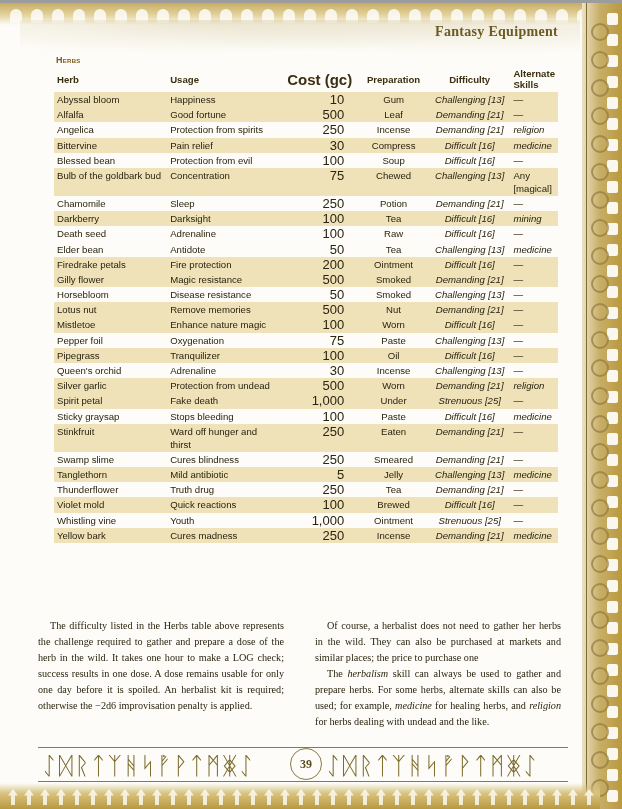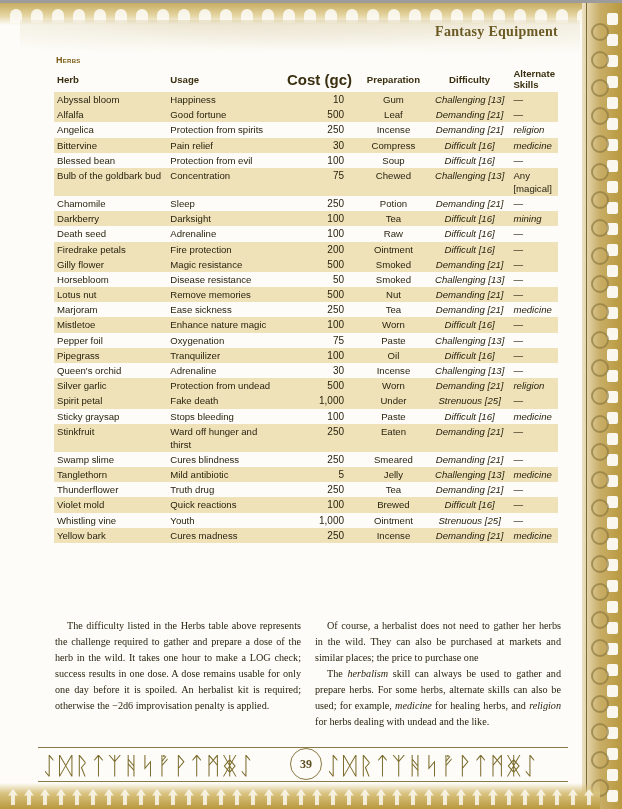--- a/index.html
+++ b/index.html
@@ -19,30 +19,30 @@
   .rune-band .runes{position:absolute;top:7px;font-family:"DejaVu Sans",sans-serif;font-size:24px;color:#7a6a2a;letter-spacing:2px;white-space:nowrap;}
   .page-num{position:absolute;left:290px;top:748px;width:30px;height:30px;border:1.5px solid #8a7a45;border-radius:50%;background:#fdfcf8;font-family:"Liberation Serif",serif;font-size:12px;font-weight:bold;color:#5c4d1f;text-align:center;line-height:30px;}
   .running-head{position:absolute;left:408px;top:24px;width:150px;text-align:right;font-family:"Liberation Serif",serif;font-weight:bold;font-size:14px;color:#6b5a24;letter-spacing:.3px;}
   .table-caption{position:absolute;left:56px;top:55px;font-size:9px;font-weight:bold;color:#7a5a12;letter-spacing:.3px;}
   table.herbs{position:absolute;left:54px;top:66px;width:504px;border-collapse:collapse;font-size:9.6px;color:#2a2410;}
   table.herbs th{font-weight:bold;text-align:left;padding:2px 3px;height:12px;color:#3a2f10;}
   table.herbs td{padding:1px 3px;height:13.2px;vertical-align:top;line-height:13px;}
   table.herbs tr.shade td{background:#efe2b9;}
   .c-herb{width:112px;}
   .c-usage{width:112px;}
-  .c-cost{width:64px;text-align:right !important;padding-right:14px !important;font-size:10px;}
+  .c-cost{width:64px;text-align:right !important;padding-right:14px !important;font-size:13px;}
   .c-prep{width:66px;text-align:center !important;}
   .c-diff{width:78px;text-align:center !important;font-style:italic;}
   .c-alt{text-align:left;font-style:italic;margin-left:12px;}
   th.c-cost{font-size:15px;padding-right:6px !important;}
   th.c-diff,th.c-alt{font-style:normal;}
   .alt-plain{font-style:normal;}
   .body-text{position:absolute;top:618px;width:246px;font-family:"Liberation Serif",serif;font-size:10.2px;line-height:16px;color:#2a2410;text-align:justify;}
   .body-text p{margin:0;text-indent:12px;}
-  .col-left{left:55px;}
+  .col-left{left:38px;}
   .col-right{left:315px;}
   em{font-style:italic;}
 </style>
 </head>
 <body>
 
 <div class="topbar"></div>
 <div class="top-border" id="topBorder">
     <div class="tooth" style="left: 10px;"></div>
     <div class="tooth" style="left: 31px;"></div>
@@ -264,20 +264,28 @@
         <td class="c-alt">mining</td>
       </tr>
       <tr>
         <td class="c-herb">Death seed</td>
         <td class="c-usage">Adrenaline</td>
         <td class="c-cost">100</td>
         <td class="c-prep">Raw</td>
         <td class="c-diff">Difficult [16]</td>
         <td class="c-alt alt-plain">—</td>
       </tr>
+      <tr>
+        <td class="c-herb">Elder bean</td>
+        <td class="c-usage">Antidote</td>
+        <td class="c-cost">50</td>
+        <td class="c-prep">Tea</td>
+        <td class="c-diff">Challenging [13]</td>
+        <td class="c-alt">medicine</td>
+      </tr>
       <tr class="shade">
         <td class="c-herb">Firedrake petals</td>
         <td class="c-usage">Fire protection</td>
         <td class="c-cost">200</td>
         <td class="c-prep">Ointment</td>
         <td class="c-diff">Difficult [16]</td>
         <td class="c-alt alt-plain">—</td>
       </tr>
       <tr class="shade">
         <td class="c-herb">Gilly flower</td>
@@ -295,28 +303,20 @@
         <td class="c-diff">Challenging [13]</td>
         <td class="c-alt alt-plain">—</td>
       </tr>
       <tr class="shade">
         <td class="c-herb">Lotus nut</td>
         <td class="c-usage">Remove memories</td>
         <td class="c-cost">500</td>
         <td class="c-prep">Nut</td>
         <td class="c-diff">Demanding [21]</td>
         <td class="c-alt alt-plain">—</td>
-      </tr>
-      <tr>
-        <td class="c-herb">Marjoram</td>
-        <td class="c-usage">Ease sickness</td>
-        <td class="c-cost">250</td>
-        <td class="c-prep">Tea</td>
-        <td class="c-diff">Demanding [21]</td>
-        <td class="c-alt">medicine</td>
       </tr>
       <tr class="shade">
         <td class="c-herb">Mistletoe</td>
         <td class="c-usage">Enhance nature magic</td>
         <td class="c-cost">100</td>
         <td class="c-prep">Worn</td>
         <td class="c-diff">Difficult [16]</td>
         <td class="c-alt alt-plain">—</td>
       </tr>
       <tr>

